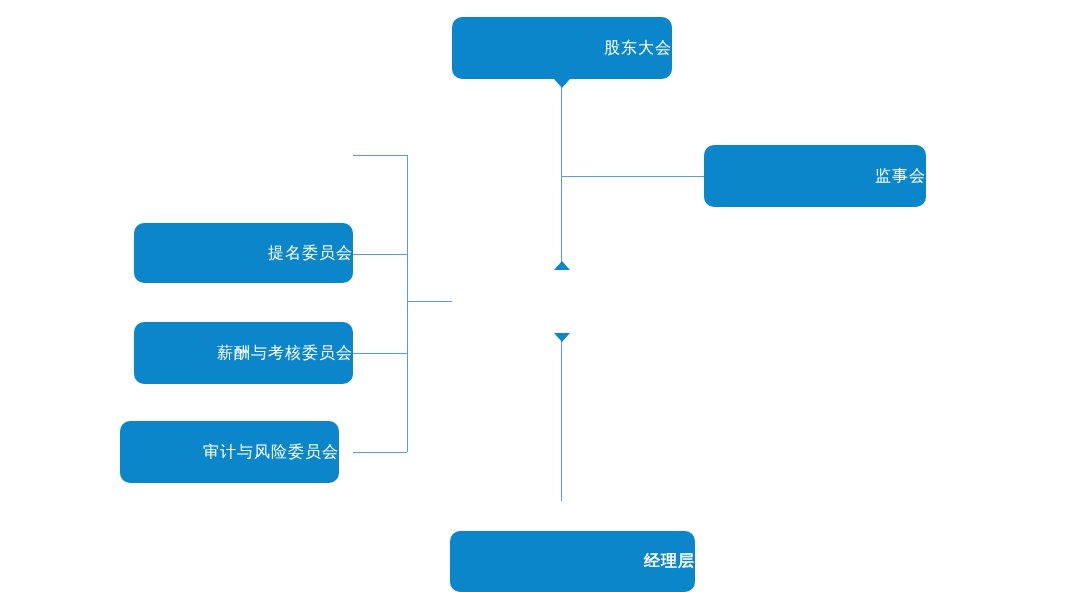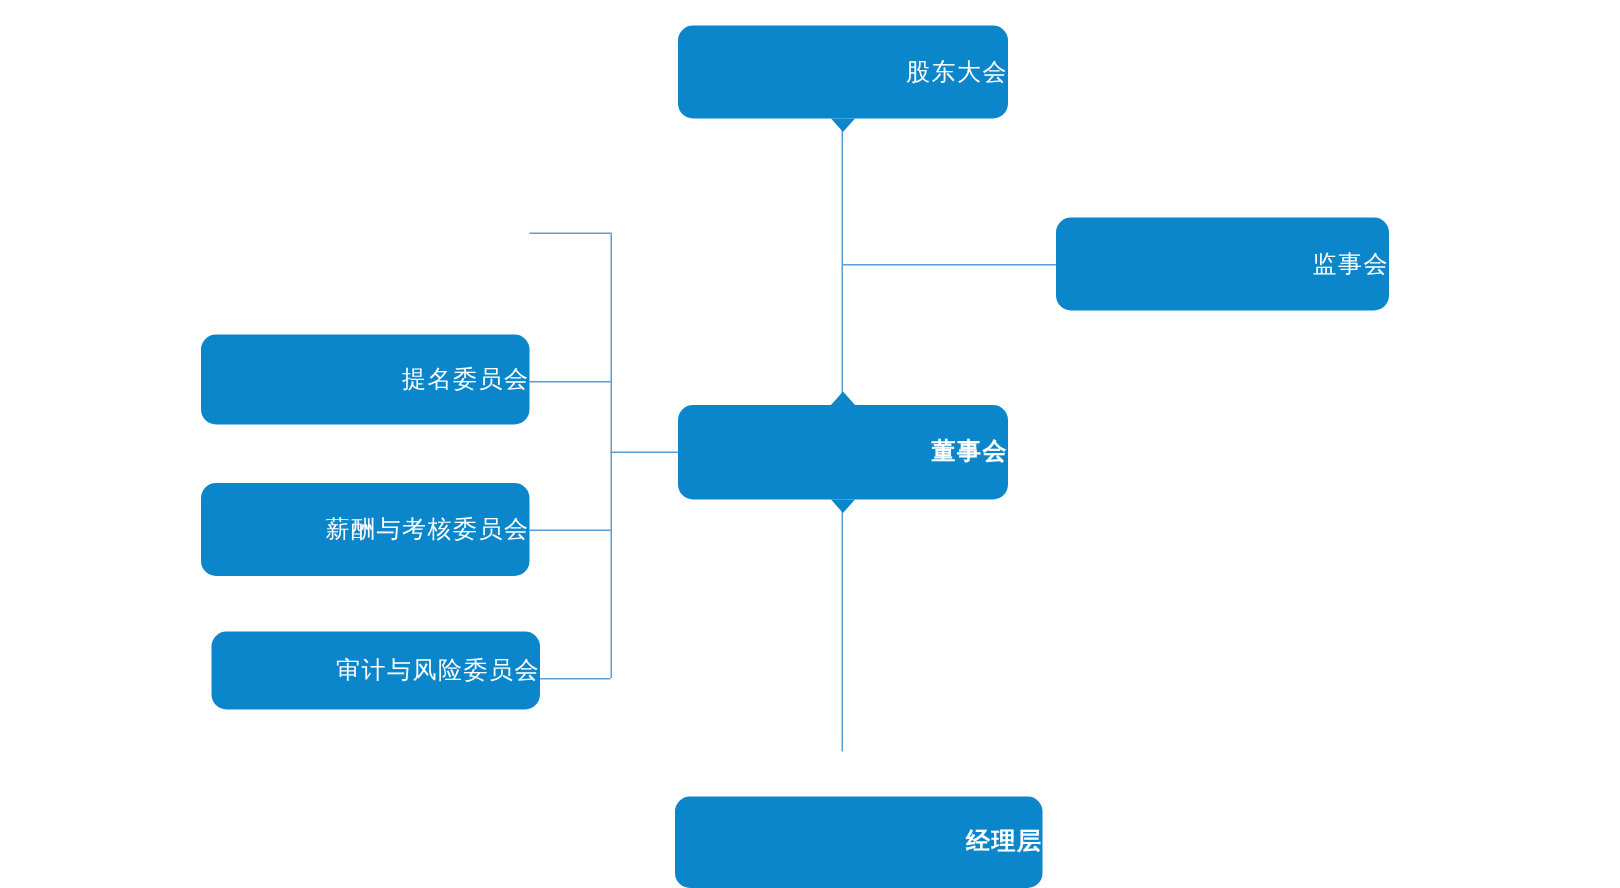--- a/index.html
+++ b/index.html
@@ -47,21 +47,21 @@
   .tri.up{border-bottom:9px solid var(--node-fill);}
 
   
   #n-shareholders{left:452px;top:17px;width:220px;height:62px;}
   #n-supervisory{left:704px;top:145px;width:222px;height:62px;}
   #n-board{left:452px;top:270px;width:220px;height:63px;}
   #n-management{left:450px;top:531px;width:245px;height:61px;}
   #n-c1{left:134px;top:124px;width:219px;height:62px;}
   #n-c2{left:134px;top:223px;width:219px;height:60px;}
   #n-c3{left:134px;top:322px;width:219px;height:62px;}
-  #n-c4{left:141px;top:421px;width:219px;height:52px;}
+  #n-c4{left:120px;top:421px;width:219px;height:62px;}
 
   
   #l-main-top{left:561px;top:79px;width:1px;height:191px;}
   #l-supervisory{left:562px;top:176px;width:156px;height:1px;}
   #l-main-bottom{left:561px;top:333px;width:1px;height:168px;}
   #l-bus{left:407px;top:155px;width:1px;height:297px;}
   #l-stub1{left:353px;top:155px;width:54px;height:1px;}
   #l-stub2{left:353px;top:254px;width:54px;height:1px;}
   #l-stub3{left:353px;top:353px;width:54px;height:1px;}
   #l-stub4{left:353px;top:452px;width:54px;height:1px;}
@@ -91,23 +91,20 @@
   <div class="tri down" id="t-board-out"></div>
 
   <div class="node" id="n-shareholders">
     <span>股东大会</span>
   </div>
 
   <div class="node" id="n-supervisory">
     <span>监事会</span>
   </div>
 
-  <div class="node bold" id="n-board">
-    <span>董事会</span>
-  </div>
 
   <div class="node bold" id="n-management">
     <span>经理层</span>
   </div>
 
 
   <div class="node" id="n-c2">
     <span>提名委员会</span>
   </div>
 

